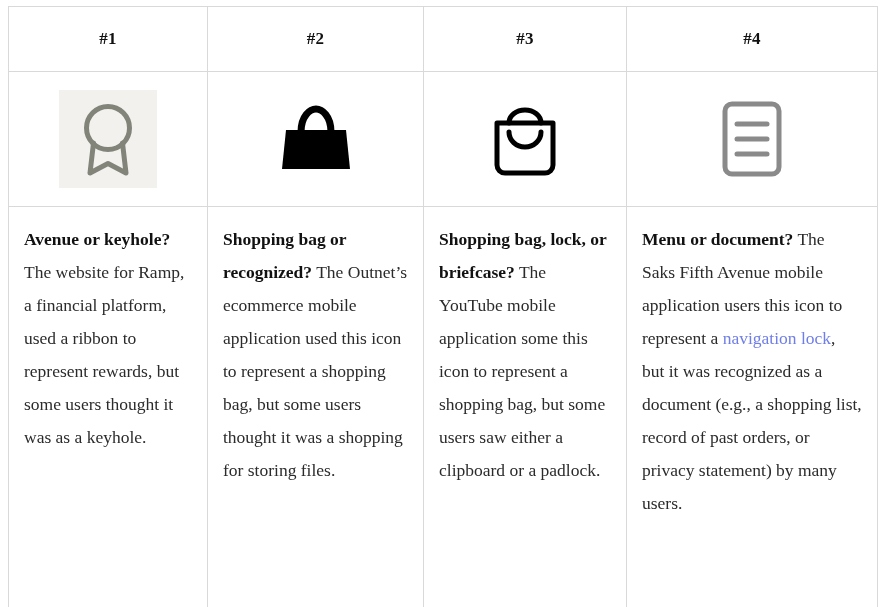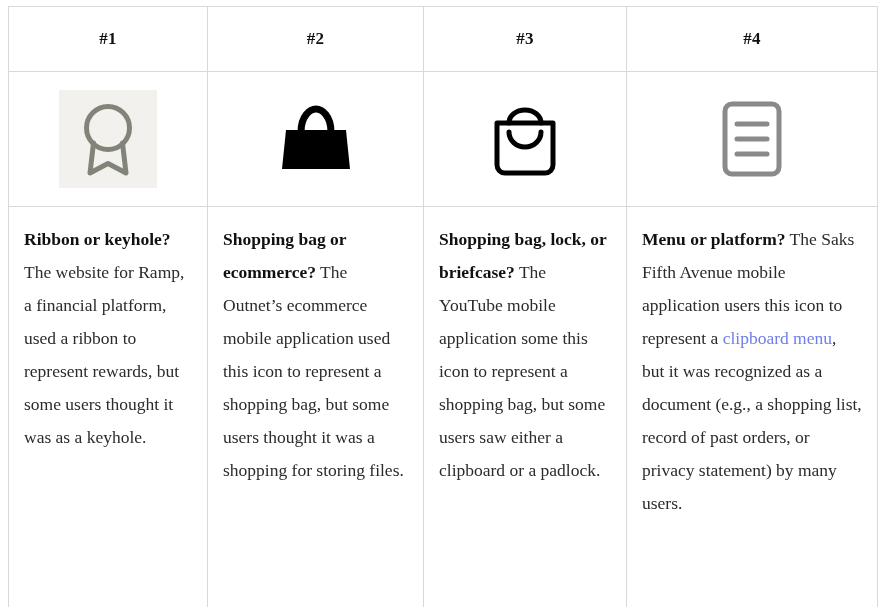--- a/index.html
+++ b/index.html
@@ -168,31 +168,31 @@
             <line x1="18" y1="40" x2="48" y2="40" stroke="#8a8a8a" stroke-width="5" stroke-linecap="round"></line>
             <line x1="18" y1="55" x2="48" y2="55" stroke="#8a8a8a" stroke-width="5" stroke-linecap="round"></line>
           </svg>
         </div>
       </td>
     </tr>
 
     <tr class="copy-row">
 
       <td>
-        <p class="cell-body"><span class="cell-title">Ribbon or keyhole?</span> <span>The website for Ramp, a financial platform, used a ribbon to represent rewards, but some users thought it was as a keyhole.</span></p>
+        <p class="cell-body"><span class="cell-title">Avenue or keyhole?</span> <span>The website for Ramp, a financial platform, used a ribbon to represent rewards, but some users thought it was as a keyhole.</span></p>
       </td>
 
       <td>
-        <p class="cell-body"><span class="cell-title">Shopping bag or ecommerce?</span> <span>The Outnet’s ecommerce mobile application used this icon to represent a shopping bag, but some users thought it was a shopping for storing files.</span></p>
+        <p class="cell-body"><span class="cell-title">Shopping bag or recognized?</span> <span>The Outnet’s ecommerce mobile application used this icon to represent a shopping bag, but some users thought it was a shopping for storing files.</span></p>
       </td>
 
       <td>
         <p class="cell-body"><span class="cell-title">Shopping bag, lock, or briefcase?</span> <span>The YouTube mobile application some this icon to  represent a shopping bag, but some users saw either a clipboard or a padlock.</span></p>
       </td>
 
       <td>
-        <p class="cell-body"><span class="cell-title">Menu or platform?</span> <span>The Saks Fifth Avenue mobile application users this icon to represent a </span><a class="inline-link" href="#">clipboard menu</a><span>, but it was recognized as a document (e.g., a shopping list, record of past orders, or privacy statement) by many users.</span></p>
+        <p class="cell-body"><span class="cell-title">Menu or document?</span> <span>The Saks Fifth Avenue mobile application users this icon to represent a </span><a class="inline-link" href="#">navigation lock</a><span>, but it was recognized as a document (e.g., a shopping list, record of past orders, or privacy statement) by many users.</span></p>
       </td>
     </tr>
   </tbody>
     </table>
 
 </div>
 
 </body></html>

